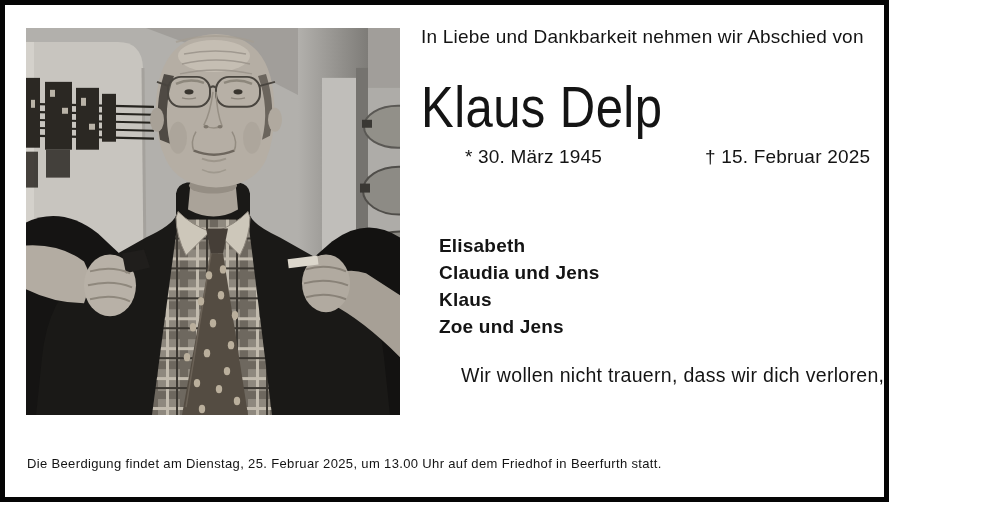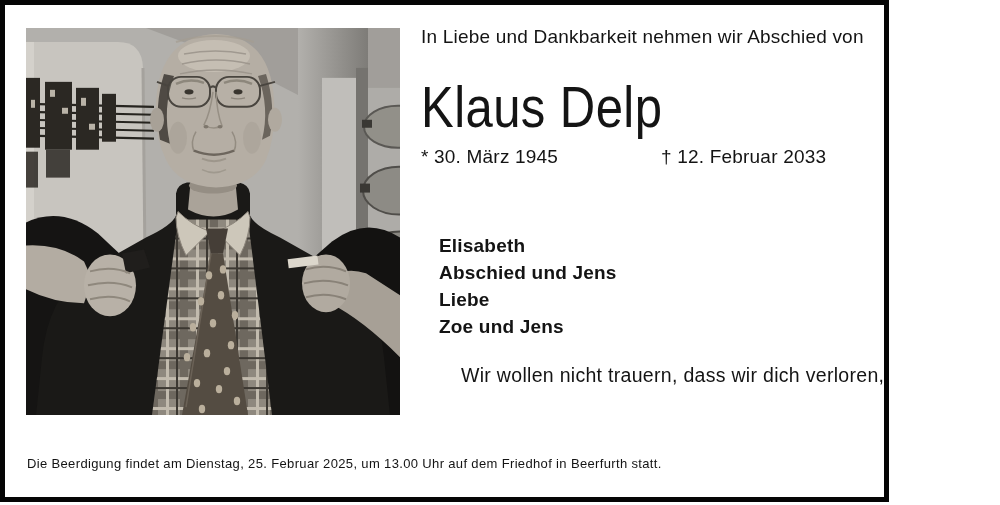--- a/index.html
+++ b/index.html
@@ -22,21 +22,21 @@
   }
   .name {
     position:absolute; left:421px; top:79px; margin:0;
     font-size:57px; font-weight:400; line-height:57px; letter-spacing:.5px;
     transform:scaleX(.86); transform-origin:left top; white-space:nowrap;
   }
   .dates {
     position:absolute; left:421px; top:146px;
     font-size:19px; letter-spacing:.2px; white-space:nowrap;
   }
-  .dates .birth { display:inline-block; width:240px; }
+  .dates .birth { display:inline-block; width:240px;margin-left:44px; }
   .mourners {
     position:absolute; left:439px; top:232px;
     font-size:19px; font-weight:700; line-height:27px; letter-spacing:.2px;
   }
   .quote {
     position:absolute; left:421px; top:362px;
     font-size:19.5px; line-height:26px; letter-spacing:.3px; white-space:nowrap;margin-left:40px;
   }
   .funeral {
     position:absolute; left:27px; top:456px;
@@ -209,27 +209,27 @@
         <rect x="262" y="230" width="30" height="9" fill="#dcd7cc" transform="rotate(-7 277 234)"></rect>
       </g>
     </svg>
   </div>
 
   <div class="intro">In Liebe und Dankbarkeit nehmen wir Abschied von</div>
 
   <h1 class="name">Klaus Delp</h1>
 
   <div class="dates">
-    <span class="birth">* 30. März 1945</span><span class="death">† 12. Februar 2033</span>
+    <span class="birth">* 30. März 1945</span><span class="death">† 15. Februar 2025</span>
   </div>
 
   <div class="mourners">
     <div class="mourner">Elisabeth</div>
-    <div class="mourner">Abschied und Jens</div>
-    <div class="mourner">Liebe</div>
+    <div class="mourner">Claudia und Jens</div>
+    <div class="mourner">Klaus</div>
     <div class="mourner">Zoe und Jens</div>
   </div>
 
   <div class="quote">
     <div>Wir wollen nicht trauern, dass wir dich verloren,</div>
   </div>
 
   <div class="funeral">Die Beerdigung findet am Dienstag, 25. Februar 2025, um 13.00 Uhr auf dem Friedhof in Beerfurth statt.</div>
 </div>
 

